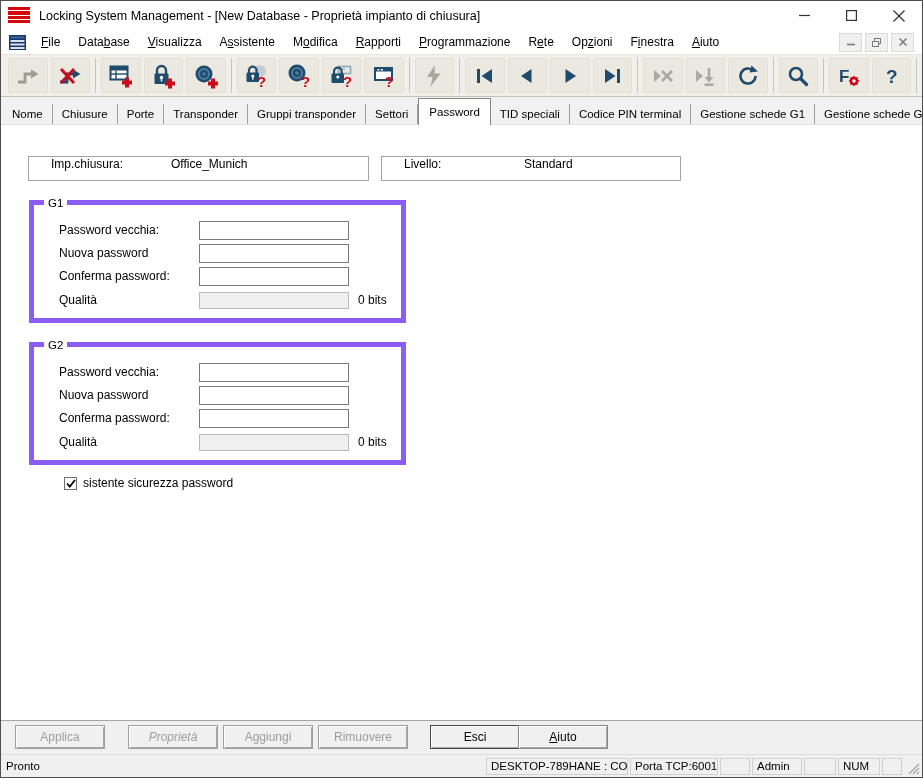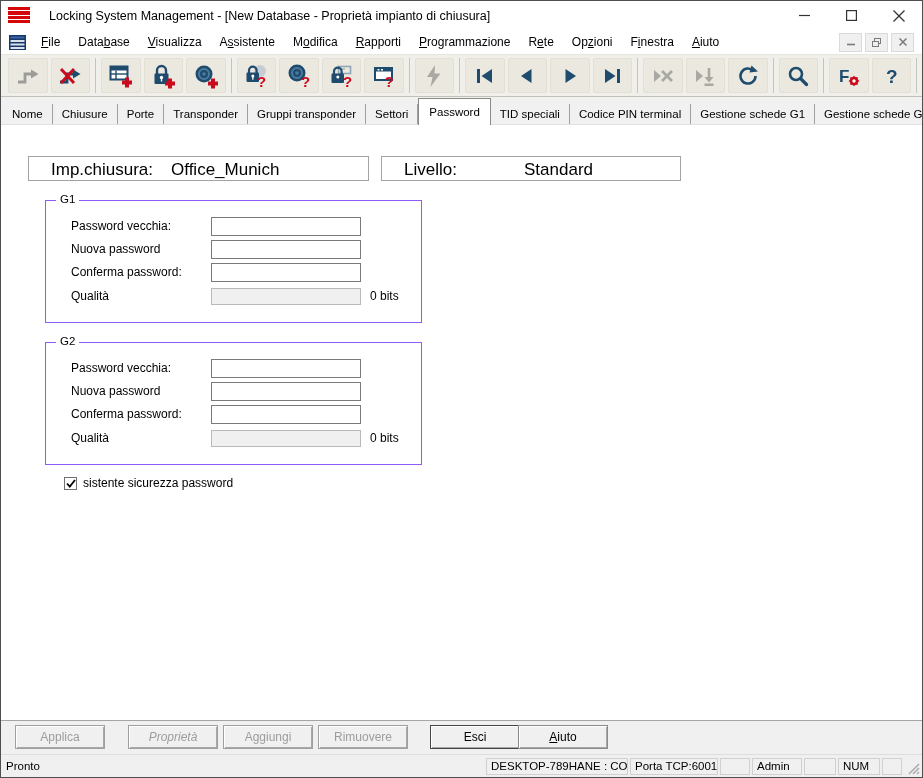--- a/index.html
+++ b/index.html
@@ -4,45 +4,45 @@
 <style>
   html,body{margin:0;padding:0;background:#c8c8c8;}
   .window{
     width:923px;height:778px;box-sizing:border-box;border:1px solid #4f4f4f;
     background:#fff;display:flex;flex-direction:column;overflow:hidden;
     font-family:"Liberation Sans",sans-serif;color:#000;
   }
   
   .titlebar{height:29px;flex:0 0 29px;display:flex;align-items:center;padding-left:7px;background:#fff;}
   .logo{width:22px;height:18px;background:repeating-linear-gradient(#d40808 0 3px,#fff 3px 4.5px);flex:0 0 22px;}
-  .title-text{font-size:12.5px;margin-left:19px;white-space:nowrap;}
+  .title-text{font-size:12.5px;margin-left:9px;white-space:nowrap;}
   .wincontrols{margin-left:auto;display:flex;height:100%;}
   .wc{width:47px;height:100%;display:flex;align-items:center;justify-content:center;}
   
   .menubar{height:24px;flex:0 0 24px;display:flex;align-items:center;padding:0 5px;background:#fff;}
   .mdi-doc-icon{margin:0 6px 0 3px;flex:0 0 17px;}
   .mi{padding:0 9px;font-size:12px;cursor:default;white-space:nowrap;}
   .u{text-decoration:underline;}
   .mdi-controls{margin-left:auto;display:flex;gap:3px;margin-right:3px;}
   .mdib{width:21px;height:17px;background:#f0f0f0;border:1px solid #dadada;display:flex;align-items:center;justify-content:center;}
   
   .toolbar{height:41px;flex:0 0 41px;background:#f0efe9;border-top:1px solid #e6e5df;border-bottom:1px solid #c2c1b9;display:flex;align-items:center;padding-left:7px;}
   .tb{width:40px;height:35px;background:#ebe9df;border:1px solid #e2e0d4;border-radius:2px;margin-right:3px;display:flex;align-items:center;justify-content:center;box-sizing:border-box;}
   .tsep{width:1px;height:35px;background:#c6c5bd;margin:0 5px 0 2px;flex:0 0 1px;}
   
   .tabbar{height:27px;flex:0 0 27px;background:#f1f1f1;display:flex;align-items:flex-end;padding-left:2px;border-bottom:1px solid #e2e2e2;}
   .tab{font-size:11.5px;height:20px;display:flex;align-items:center;padding:0 9px;border-right:1px solid #9f9f9f;cursor:default;white-space:nowrap;}
   .tab.active{height:26px;background:#fff;border:1px solid #8a8a8a;border-bottom:none;padding:0 10px;position:relative;top:1px;z-index:2;}
   
   .content{flex:1 1 auto;position:relative;background:#fff;}
-  .infobox{position:absolute;top:31px;height:25px;border:1px solid #a3a3a3;display:flex;align-items:flex-end;padding-left:22px;box-sizing:border-box;font-size:17px;}
+  .infobox{position:absolute;top:31px;height:25px;border:1px solid #a3a3a3;display:flex;align-items:flex-start;padding-left:22px;box-sizing:border-box;font-size:12px;}
   .infobox .lbl{flex:0 0 120px;}
   #infobox-ls{left:27px;width:341px;}
   #infobox-level{left:380px;width:300px;}
-  .groupbox{position:absolute;left:44px;width:377px;height:123px;border:1px solid #8b5cf6;box-sizing:border-box;}
+  .groupbox{position:absolute;left:28px;width:377px;height:123px;border:5px solid #8b5cf6;box-sizing:border-box;}
   #group-g1{top:75px;}
   #group-g2{top:217px;}
   .gtitle{position:absolute;top:-8px;left:10px;background:#fff;padding:0 4px;font-size:11.5px;}
   .grow{position:absolute;left:25px;height:20px;display:flex;align-items:center;font-size:12px;}
   .grow .lbl{flex:0 0 140px;}
   .edit{width:150px;height:19px;border:1px solid #7a7a7a;box-sizing:border-box;font-family:"Liberation Sans",sans-serif;font-size:12px;padding:0 3px;outline:none;}
   .quality{width:150px;height:17px;background:#f0f0f0;border:1px solid #b9b9b9;box-sizing:border-box;}
   .bits{margin-left:9px;font-size:12px;}
   .checkrow{position:absolute;left:63px;top:351px;display:flex;align-items:center;font-size:12px;}
   .checkbox{width:13px;height:13px;background:#fff;border:1px solid #707070;display:flex;align-items:center;justify-content:center;margin-right:6px;box-sizing:border-box;}

